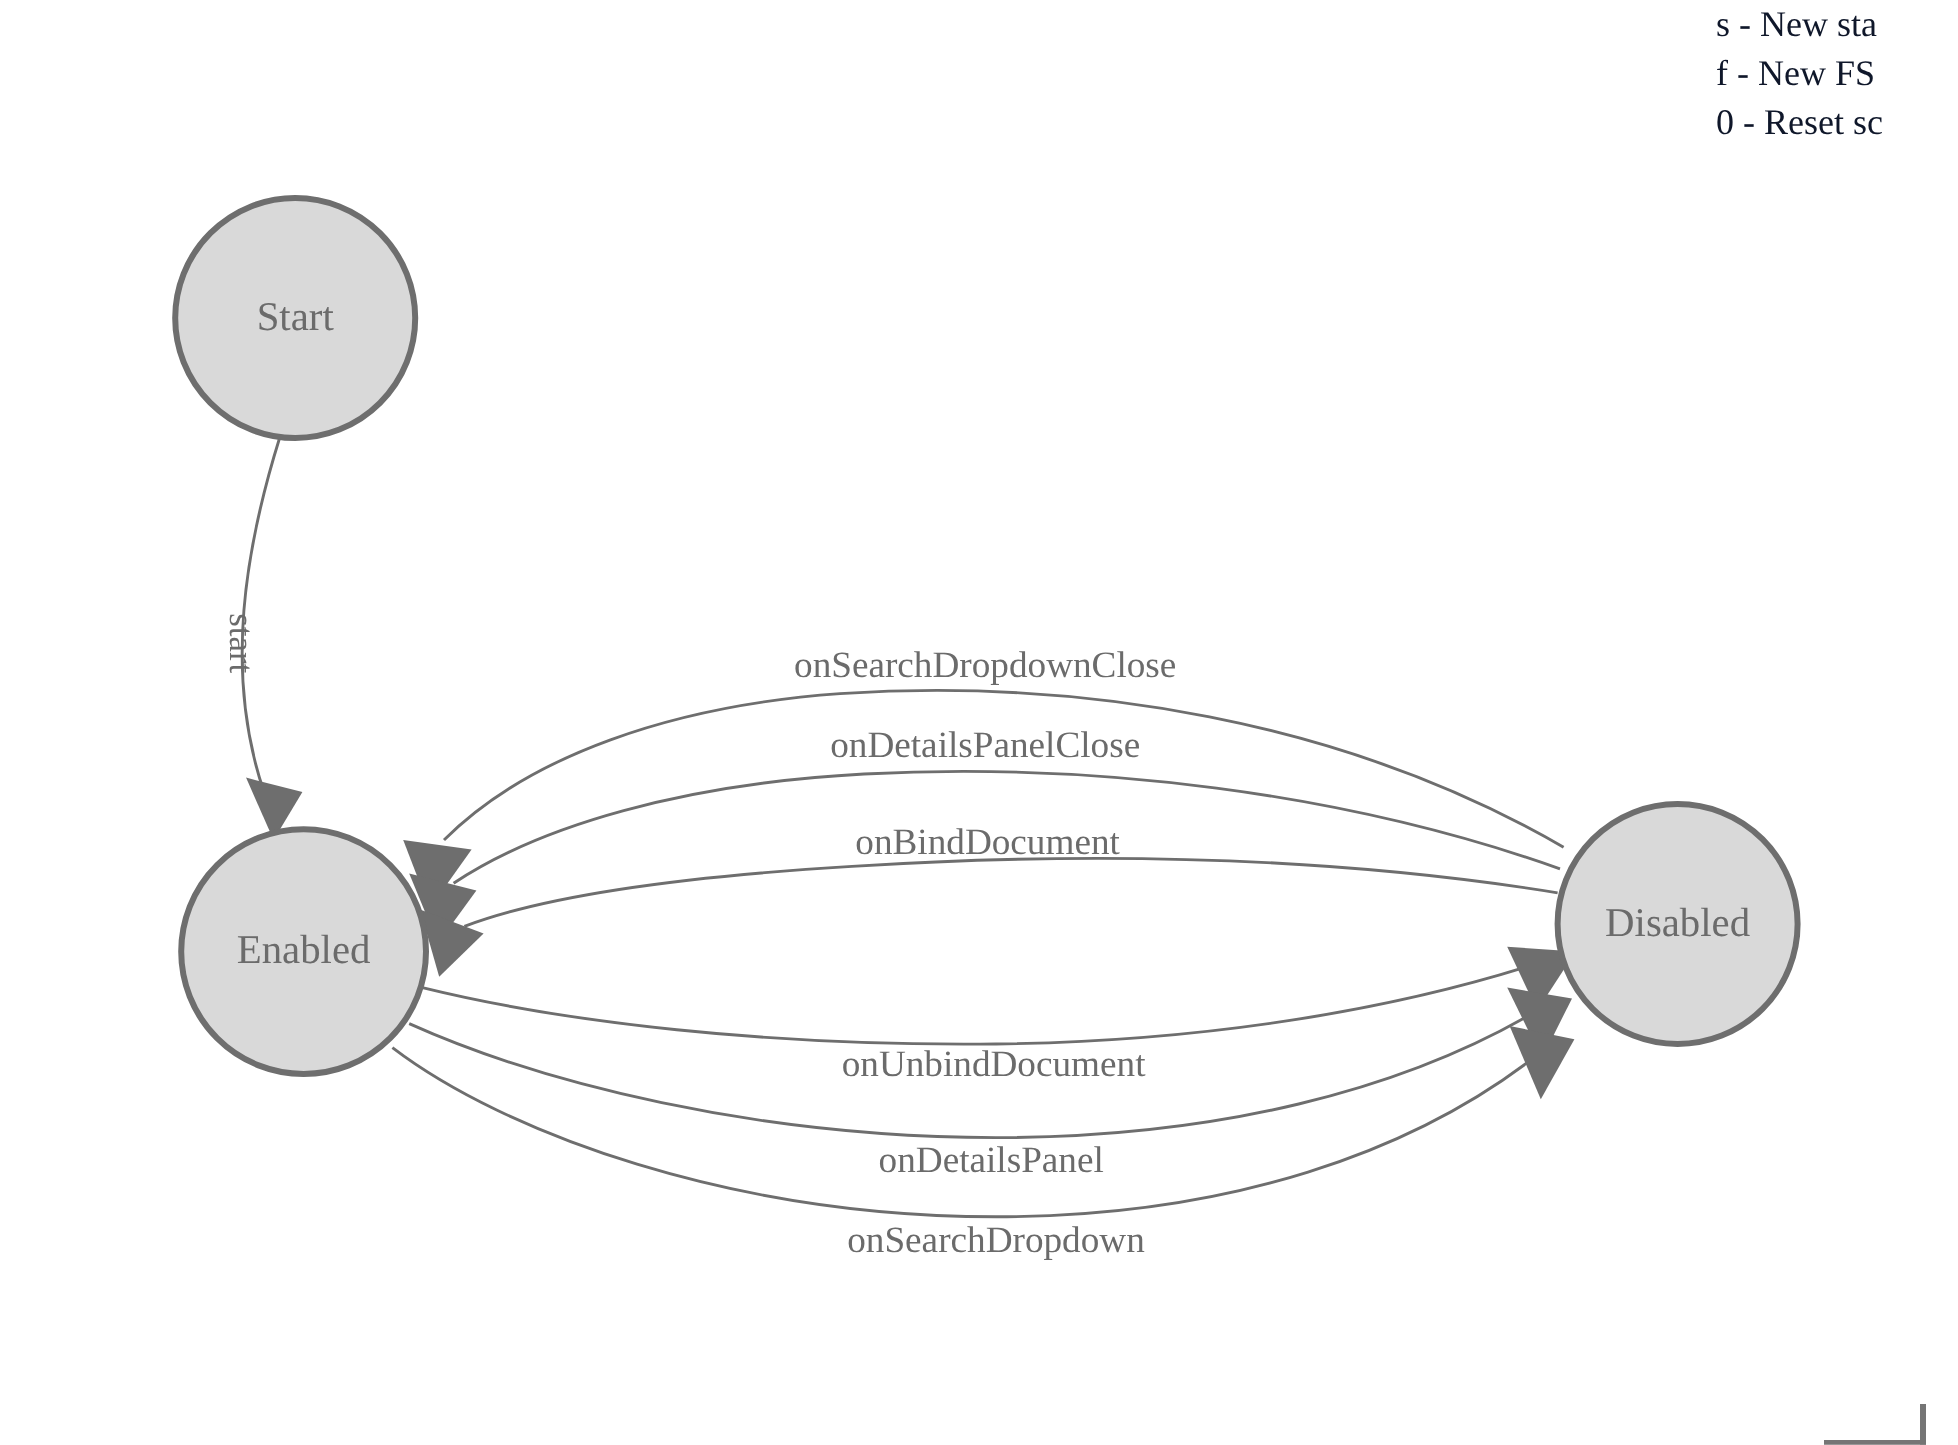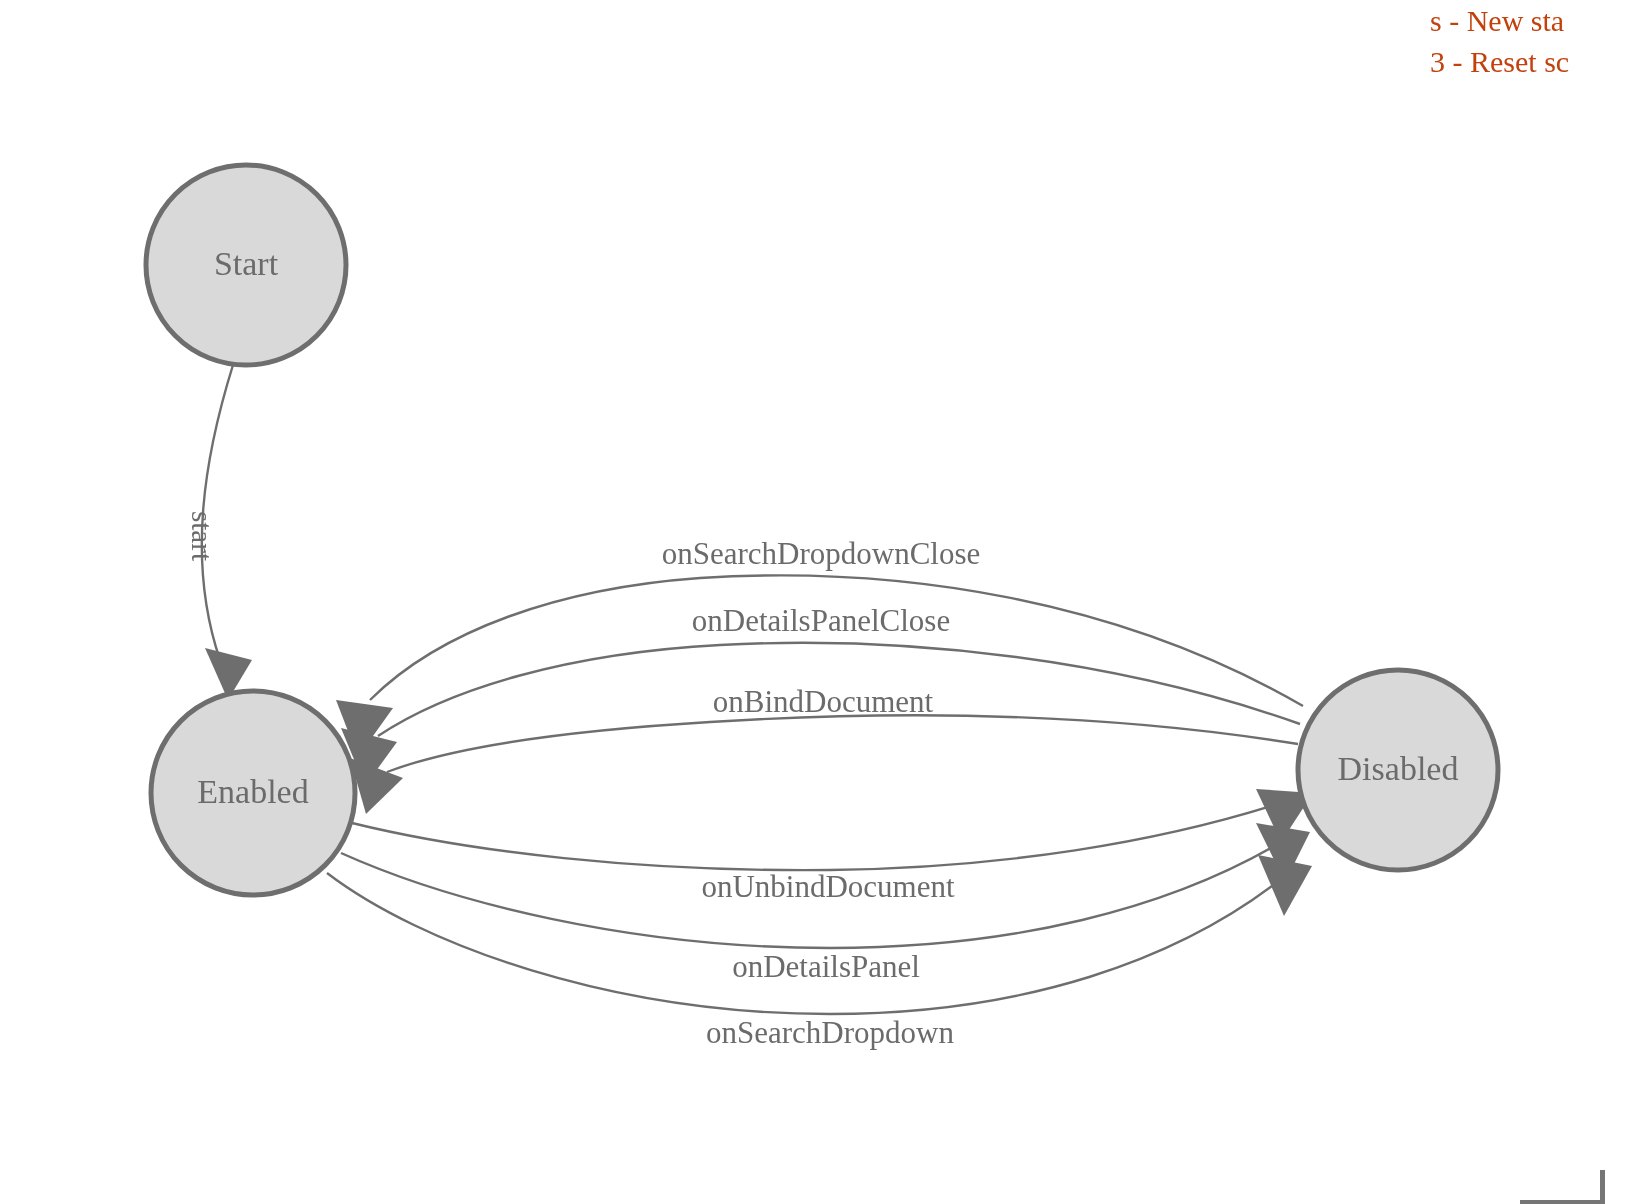--- a/index.html
+++ b/index.html
@@ -66,21 +66,21 @@
     top: 0px;
     left: 1430px;
     width: 202px;
     overflow: hidden;
     white-space: nowrap;
   }
   .help-line {
     font-family: "Liberation Serif", "DejaVu Serif", serif;
     font-size: 30px;
     line-height: 41px;
-    color: #c2410c;
+    color: #0f172a;
     white-space: nowrap;
   }
   #frame-corner {
     position: absolute;
     left: 1600px;
     top: 1170px;
     width: 40px;
     height: 40px;
     border-left: 0;
     border-top: 0;
@@ -170,21 +170,22 @@
     <text class="edge-label" x="828" y="897">onUnbindDocument</text>
 
     <text class="edge-label" x="826" y="977">onDetailsPanel</text>
 
     <text class="edge-label" x="830" y="1043">onSearchDropdown</text>
 
   </svg>
 
   <div id="help-overlay">
     <div class="help-line">s - New sta</div>
-    <div class="help-line">3 - Reset sc</div>
+    <div class="help-line">f - New FS</div>
+    <div class="help-line">0 - Reset sc</div>
   </div>
 
   <div id="frame-corner">
     <div class="v-edge"></div>
     <div class="h-edge"></div>
   </div>
 
 </div>
 
 </body></html>

